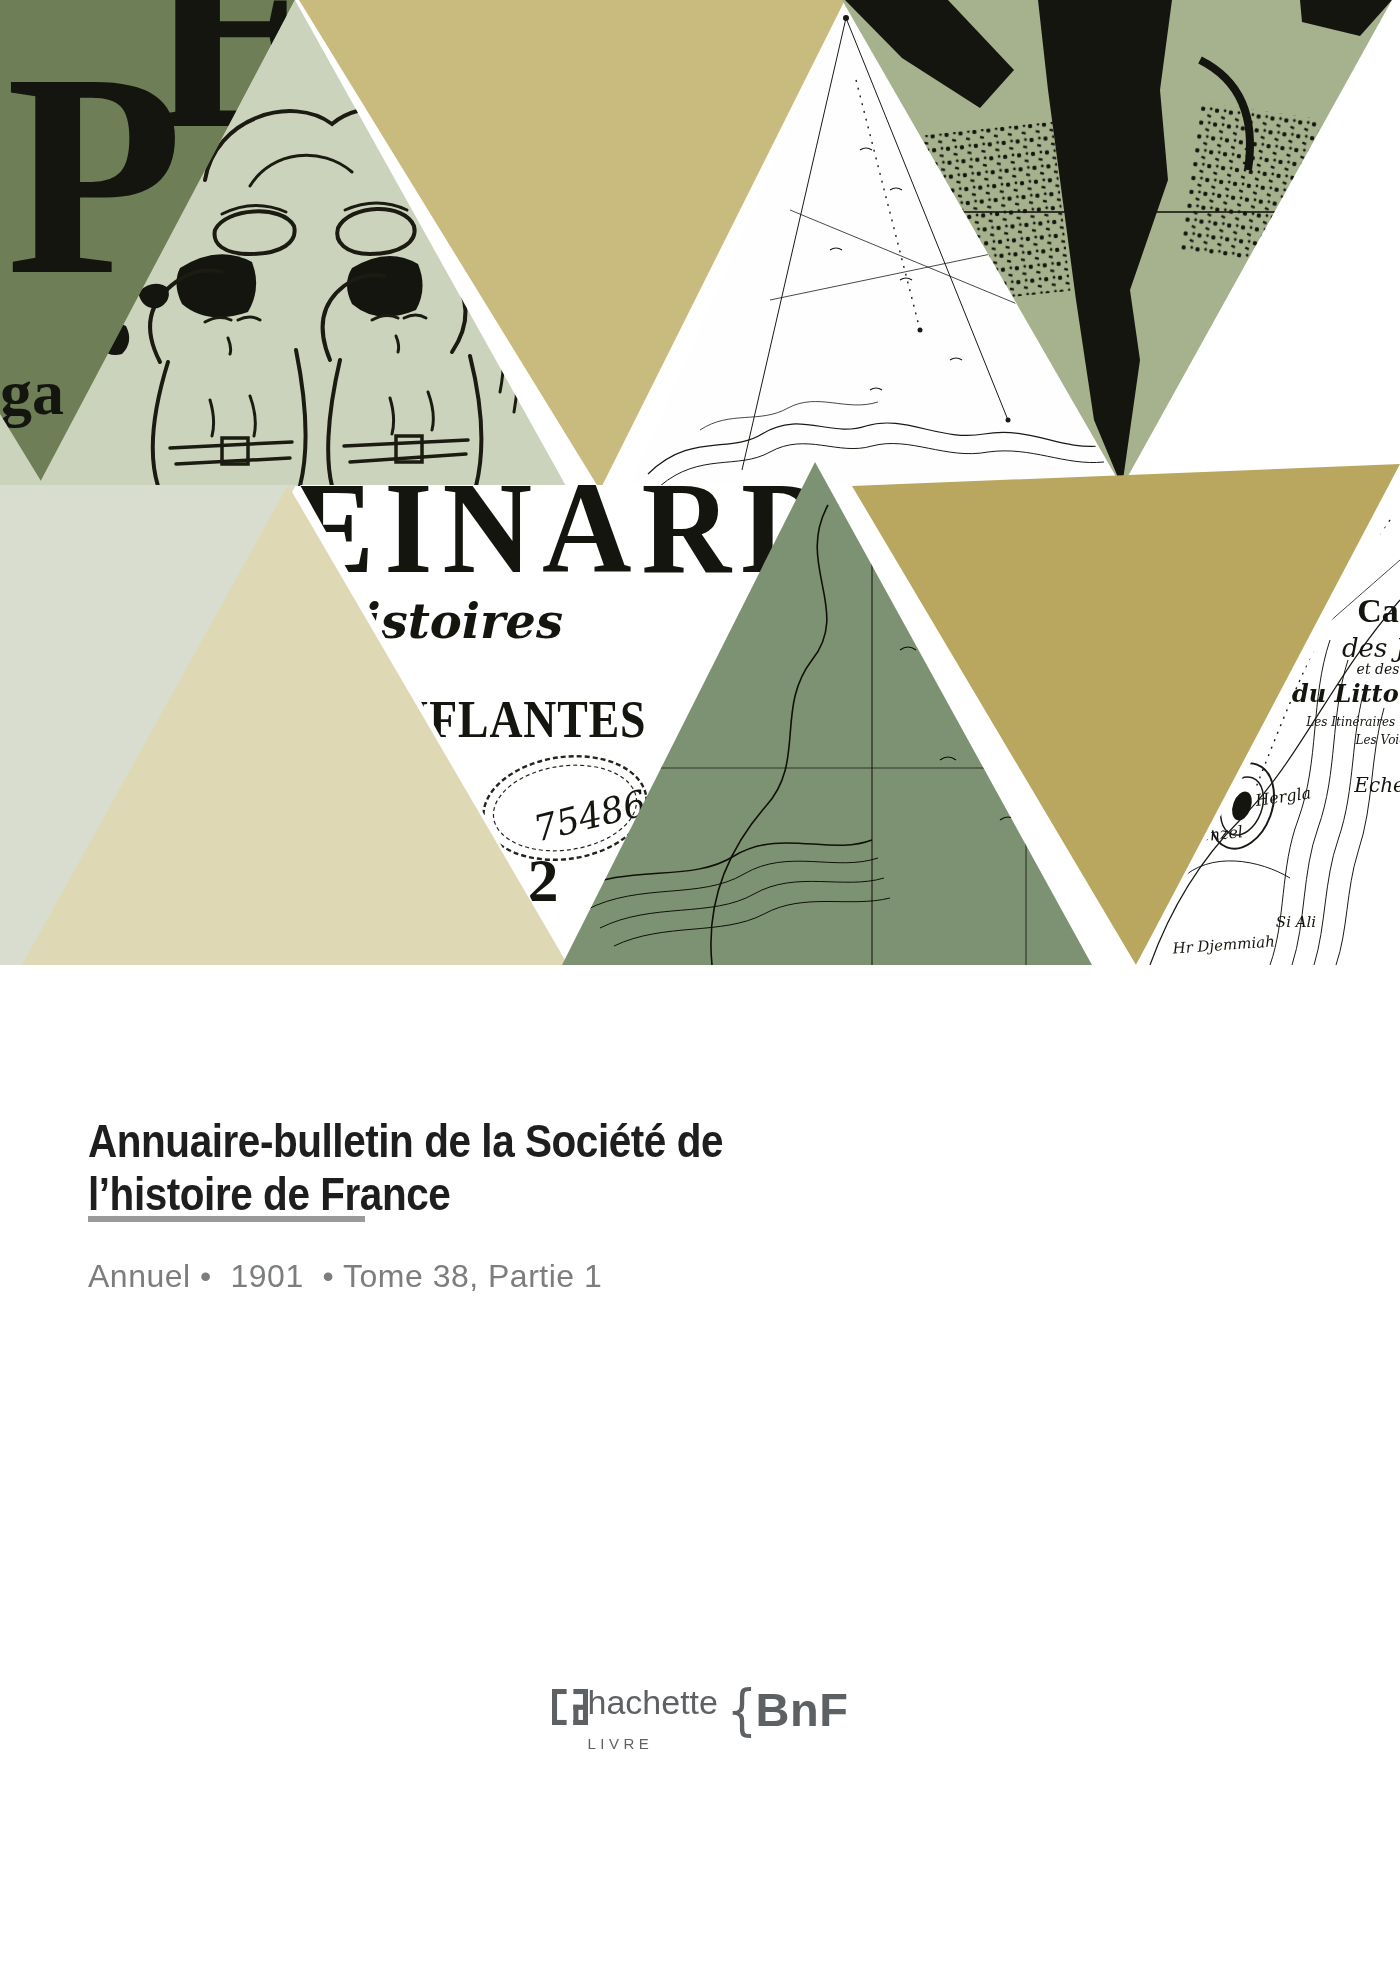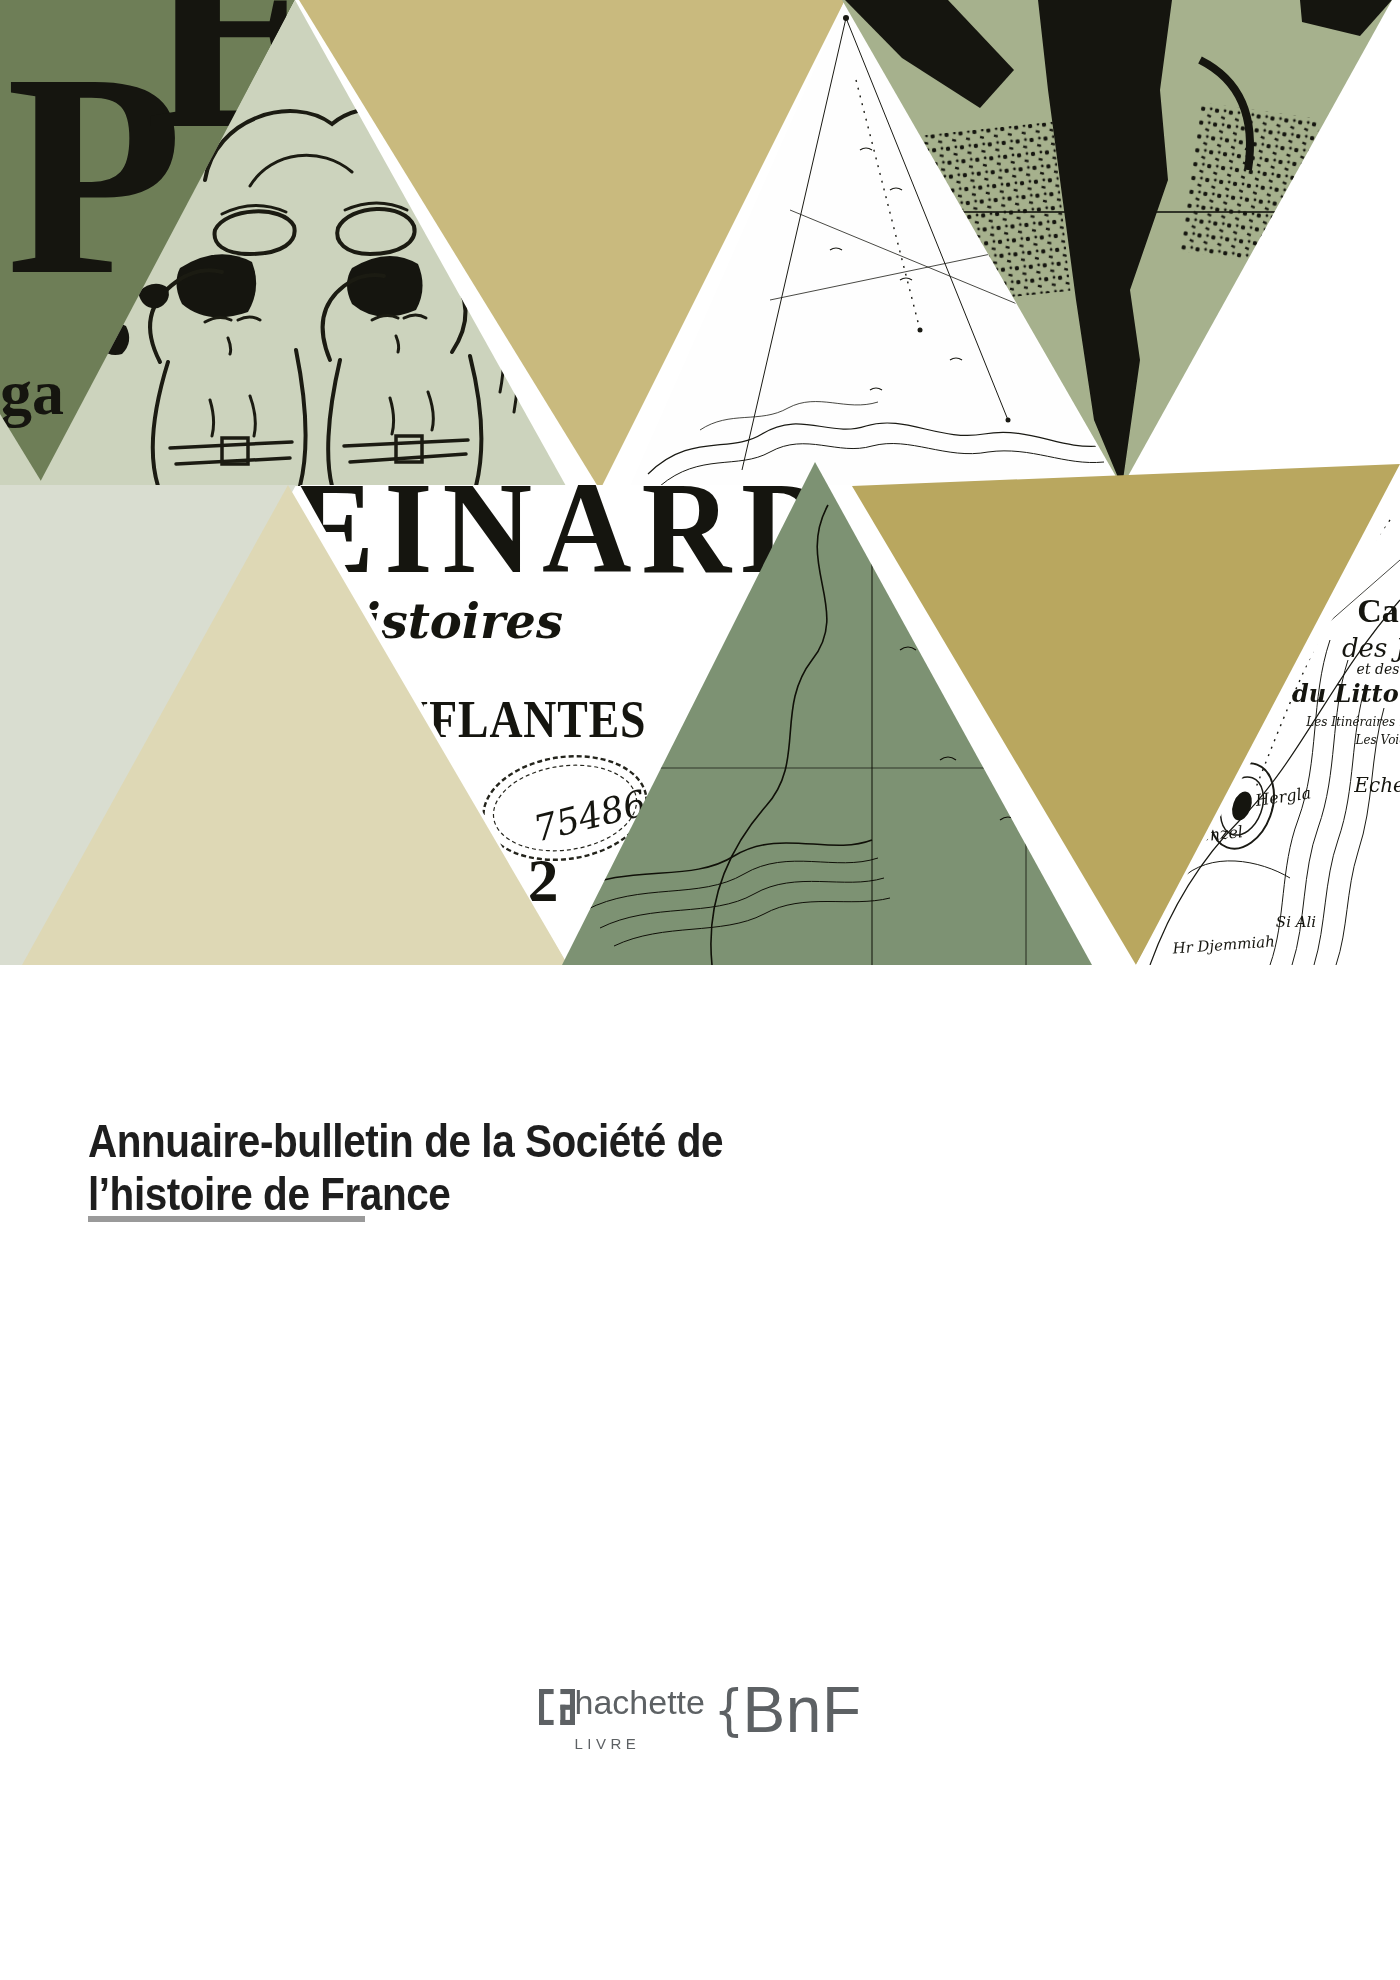--- a/index.html
+++ b/index.html
@@ -16,21 +16,21 @@
            letter-spacing:.5px;white-space:pre-wrap;}
   
   .publisher{position:absolute;top:1686px;left:0;width:1400px;height:56px;
              display:flex;justify-content:center;align-items:flex-start;color:#5d6164;}
   .hl-mark{margin-top:3px;}
   .brand-col{display:flex;flex-direction:column;margin-top:1px;}
   .brand{font-size:34px;line-height:30px;color:#5d6164;letter-spacing:0;}
   .imprint{font-size:15px;letter-spacing:4.5px;color:#5d6164;margin-top:18px;}
   .brace{font-family:"DejaVu Sans",sans-serif;font-size:56px;line-height:48px;
          color:#5d6164;transform:scaleX(.85);margin:0 -4px 0 6px;}
-  .bnf{font-size:64px;line-height:48px;font-weight:normal;color:#5d6164;letter-spacing:.5px;}
+  .bnf{font-size:47px;line-height:48px;font-weight:bold;color:#5d6164;letter-spacing:.5px;}
   
   .serifblack{font-family:"Liberation Serif",serif;font-weight:bold;fill:#15150f;}
   .frak{font-family:"DejaVu Serif",serif;font-weight:bold;font-style:italic;fill:#15150f;}
   .script{font-family:"DejaVu Serif",serif;font-style:italic;fill:#15150f;}
 </style>
 </head>
 <body>
 
 <div class="page">
 
@@ -196,20 +196,21 @@
       <text class="script" x="1296" y="927" font-size="15" text-anchor="middle">Si Ali</text>
       <text class="script" x="1224" y="950" font-size="15" text-anchor="middle" transform="rotate(-4 1224 950)">Hr Djemmiah</text>
     </g>
   </svg>
 
   <h1 class="title">
     <span>Annuaire-bulletin de la Société de</span>
     <span>l’histoire de France</span>
   </h1>
   <div class="rule"></div>
+  <div class="edition">Annuel •  1901  • Tome 38, Partie 1</div>
 
   <div class="publisher">
     <svg class="hl-mark" width="36" height="36" viewBox="0 0 64 64" fill="#5d6164">
       <rect x="0" y="0" width="26" height="9"></rect>
       <rect x="0" y="0" width="9" height="64"></rect>
       <rect x="0" y="55" width="26" height="9"></rect>
       <rect x="38" y="0" width="26" height="9"></rect>
       <rect x="55" y="0" width="9" height="64"></rect>
       <rect x="38" y="28" width="26" height="9"></rect>
       <rect x="38" y="28" width="9" height="36"></rect>

